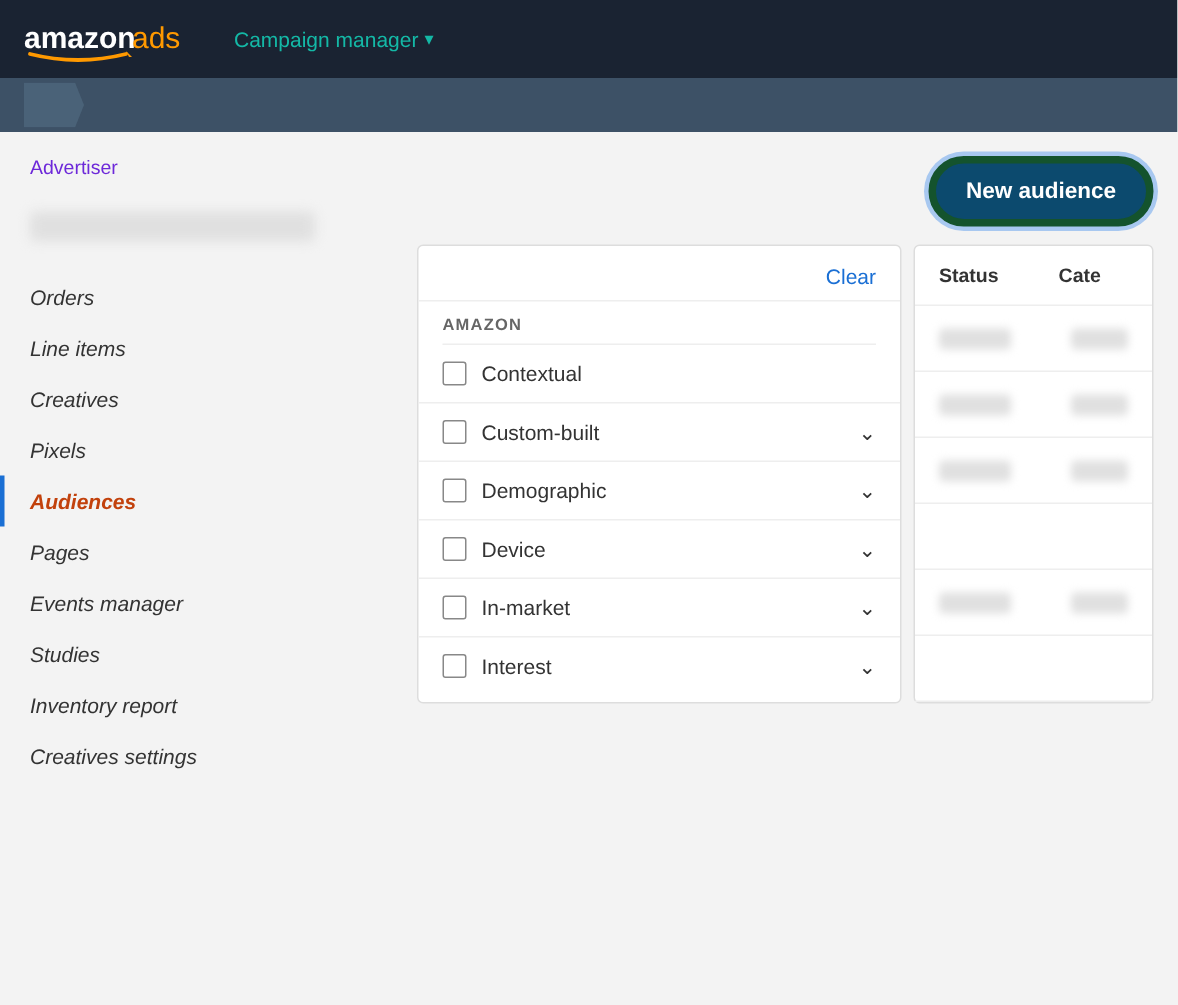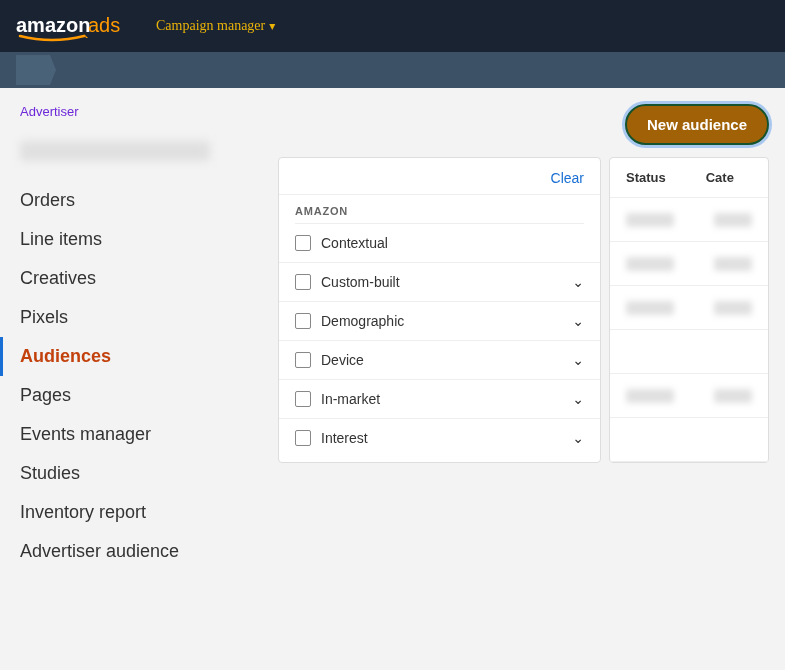--- a/index.html
+++ b/index.html
@@ -12,29 +12,28 @@
       display: flex;
       align-items: center;
       padding: 0 16px;
       gap: 20px;
     }
     .logo-area {
       display: flex;
       align-items: center;
     }
     .campaign-manager-btn {
-      color: #eab308;
+      color: #14b8a6;
       font-size: 14px;
       background: none;
       border: none;
       cursor: pointer;
       display: flex;
       align-items: center;
       gap: 4px;
-      font-family: Liberation Serif, serif;
     }
     .campaign-manager-btn::after {
       content: '▾';
       font-size: 12px;
     }
 
     
     .sub-nav {
       background: #3d5166;
       height: 36px;
@@ -75,25 +74,26 @@
       border-radius: 4px;
       margin: 0 20px 20px 20px;
       filter: blur(4px);
     }
     .sidebar-nav {
       display: flex;
       flex-direction: column;
     }
     .sidebar-item {
       padding: 9px 20px;
-      font-size: 18px;
+      font-size: 14px;
       color: #333;
       cursor: pointer;
       text-decoration: none;
       display: block;
+      font-style: italic;
     }
     .sidebar-item.active {
       font-weight: bold;
       color: #c2410c;
       border-left: 3px solid #1a6fd4;
       padding-left: 17px;
     }
 
     
     .right-panel {
@@ -165,23 +165,23 @@
     }
 
     
     .top-actions {
       display: flex;
       align-items: center;
       justify-content: flex-end;
       margin-bottom: 12px;
     }
     .new-audience-btn {
-      background: #a16207;
+      background: #0c4a6e;
       color: white;
-      border: 2px solid #14532d;
+      border: 5px solid #14532d;
       border-radius: 24px;
       padding: 10px 20px;
       font-size: 15px;
       font-weight: bold;
       cursor: pointer;
       box-shadow: 0 0 0 3px #a8c8f0;
     }
 
     .panel-container {
       display: flex;
@@ -257,21 +257,21 @@
     <nav class="sidebar-nav">
       <a class="sidebar-item">Orders</a>
       <a class="sidebar-item">Line items</a>
       <a class="sidebar-item">Creatives</a>
       <a class="sidebar-item">Pixels</a>
       <a class="sidebar-item active">Audiences</a>
       <a class="sidebar-item">Pages</a>
       <a class="sidebar-item">Events manager</a>
       <a class="sidebar-item">Studies</a>
       <a class="sidebar-item">Inventory report</a>
-      <a class="sidebar-item">Advertiser audience</a>
+      <a class="sidebar-item">Creatives settings</a>
     </nav>
   </div>
 
   <div class="right-panel">
 
     <div class="top-actions">
       <button class="new-audience-btn">New audience</button>
     </div>
 
     <div class="panel-container">

